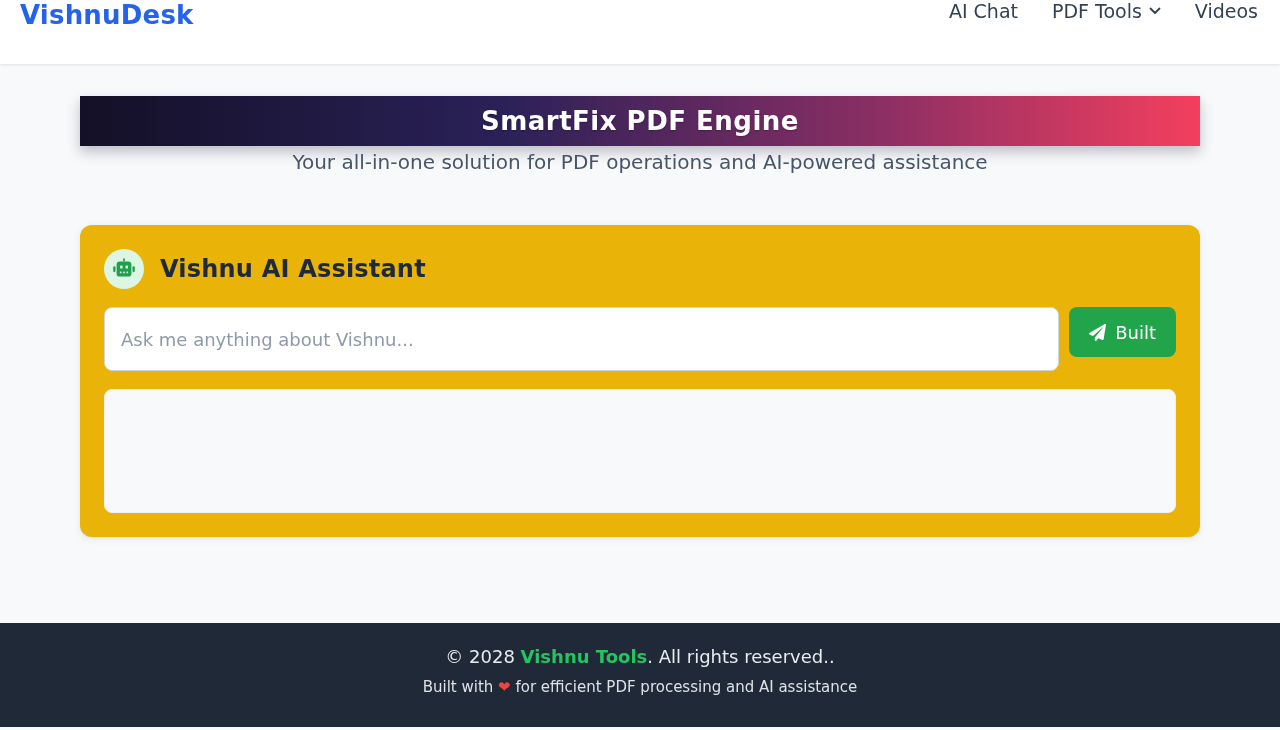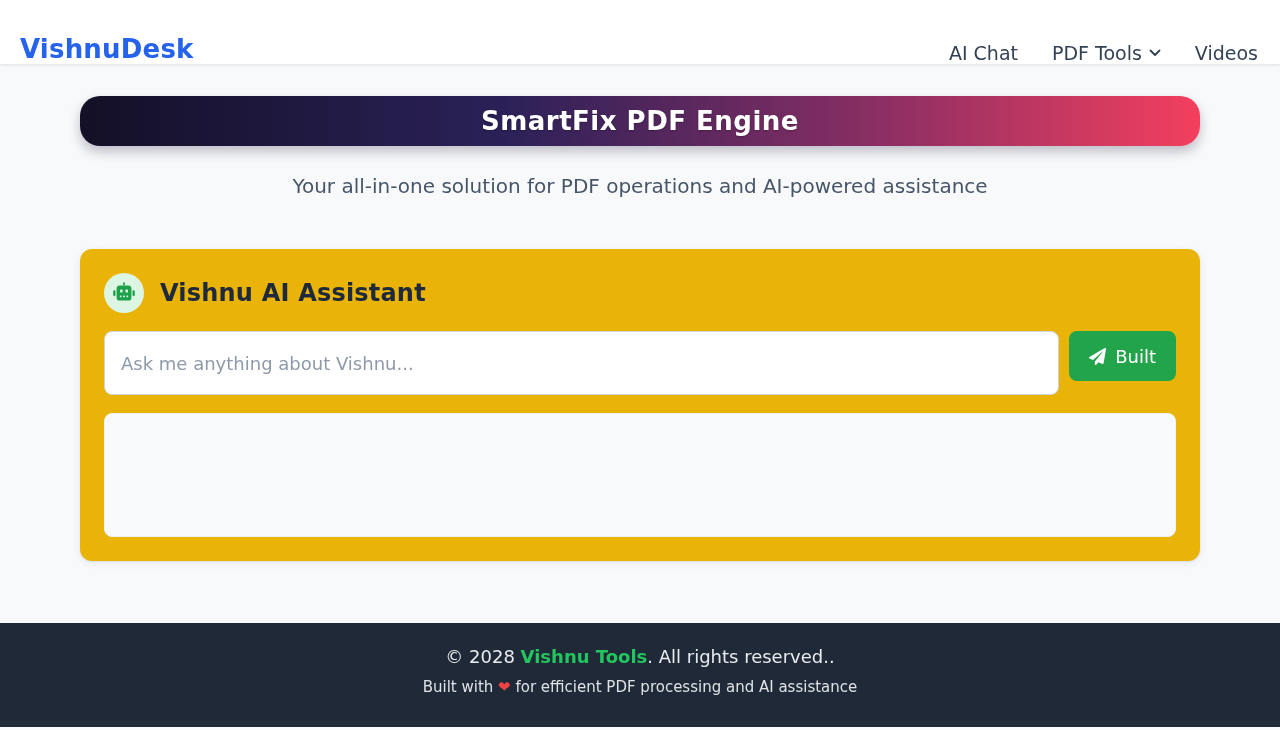--- a/index.html
+++ b/index.html
@@ -14,21 +14,21 @@
     background: #f8f9fa;
     display: flex;
     flex-direction: column;
   }
 
   
   .navbar {
     height: 64px;
     background: #ffffff;
     display: flex;
-    align-items: flex-end;
+    align-items: flex-start;
     padding: 0 20px 0 20px;
     box-shadow: 0 1px 3px rgba(0,0,0,0.10);
     position: relative;
     z-index: 5;
     flex: 0 0 auto;
   }
   .brand {
     font-size: 26px;
     font-weight: 800;
     color: #2563eb;
@@ -55,34 +55,34 @@
   
   .main {
     flex: 0 0 559px;
     background: #f8f9fa;
     padding-top: 32px;
   }
   .container { width: 1120px; margin: 0 auto; }
 
   .banner {
     height: 50px;
-    border-radius: 20px;
+    border-radius: 0;
     background: linear-gradient(90deg, #131027 0%, #2b2158 38%, #8d2f64 72%, #f43f5e 100%);
     display: flex;
     align-items: center;
     justify-content: center;
     color: #ffffff;
     font-size: 26px;
     font-weight: 700;
     letter-spacing: 0.5px;
     box-shadow: 0 6px 12px rgba(20,16,50,0.25);
     text-shadow: 0 1px 2px rgba(0,0,0,0.25);
   }
   .subtitle {
-    margin-top: 28px;
+    margin-top: 4px;
     text-align: center;
     font-size: 20px;
     color: #475569;
   }
 
   .card {
     margin-top: 51px;
     background: #eab308;
     border-radius: 12px;
     box-shadow: 0 2px 8px rgba(30,41,59,0.08), 0 1px 2px rgba(30,41,59,0.06);

